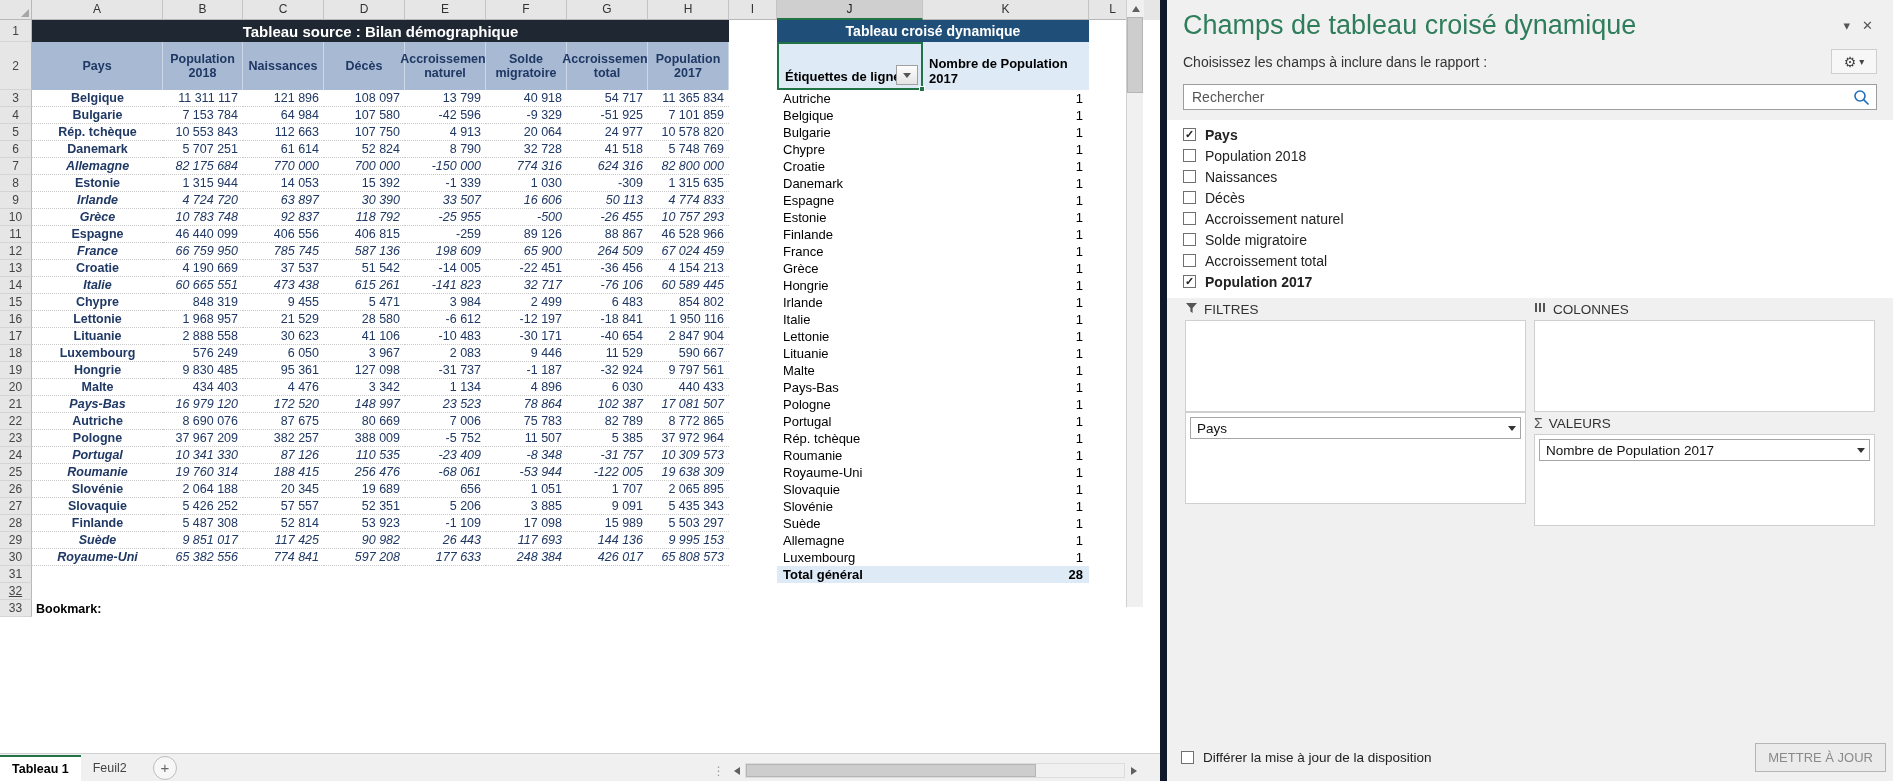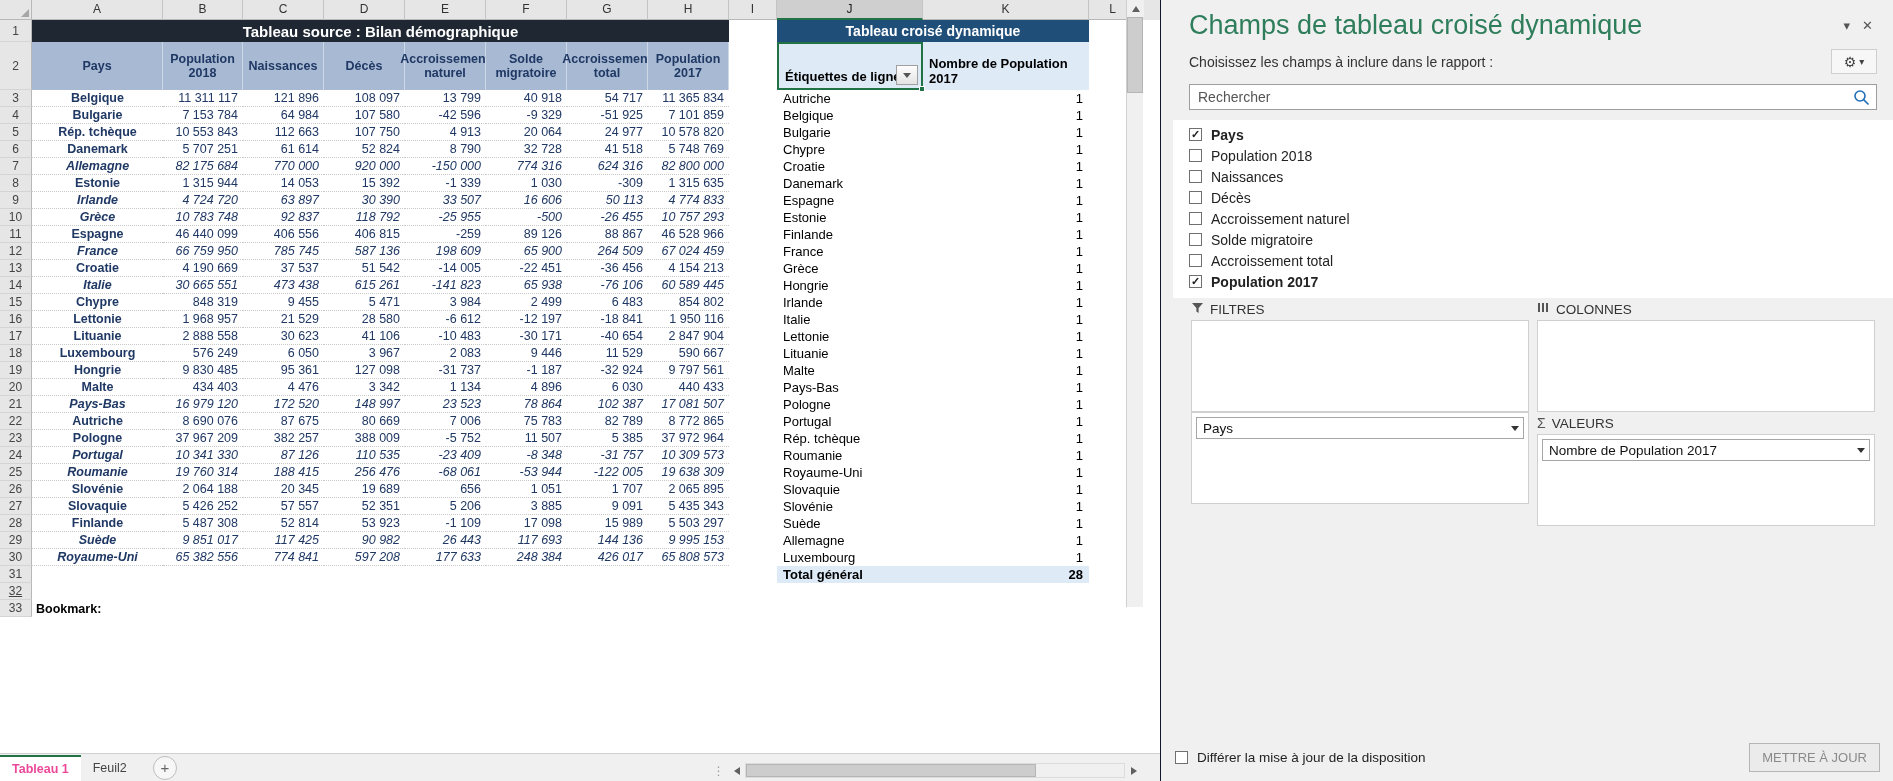--- a/index.html
+++ b/index.html
@@ -127,40 +127,39 @@
   
   #tabbar {
     position: absolute; left: 0; bottom: 0; width: 1160px; height: 28px;
     background: #f0f0f0; border-top: 1px solid #d0d0d0;
     display: flex; align-items: center;
   }
   .tab {
     height: 26px; padding: 0 12px; font-size: 12.5px;
     display: flex; align-items: center; color: #444;
   }
-  .tab.active { color: #ec4899; font-weight: bold; background: #fff; border-top: 2px solid #217346; }
+  .tab.active { color: #000000; font-weight: bold; background: #fff; border-top: 2px solid #217346; }
   .newsheet {
     width: 24px; height: 24px; border: 1px solid #bdbdbd; border-radius: 50%;
     display: flex; align-items: center; justify-content: center;
     color: #666; font-size: 15px; margin-left: 14px; background:#f7f7f7;
   }
   #hscroll {
     position: absolute; right: 18px; bottom: 2px; width: 432px; height: 17px;
     display: flex; align-items: center;
   }
   .hs-track { flex: 1; height: 15px; background: #f0f0f0; border: 1px solid #dcdcdc; position: relative; }
   .hs-thumb { position: absolute; left: 0; top: 0; height: 13px; width: 290px; background: #cdcdcd; border: 1px solid #b5b5b5; }
   .split-dots { width: 18px; height: 17px; display:flex;align-items:center;justify-content:center;color:#999;font-size:12px;letter-spacing:1px;}
 
   
   #pane {
     width: 733px; height: 781px; background: #f0f0f0;
-    border-left: 1px solid #0f172a;
+    border-left: 7px solid #0f172a;
     position: relative;
-    padding-left: 12px;
   }
   .pane-title-row {
     display: flex; align-items: center; padding: 10px 14px 0 16px;
   }
   .pane-title { font-size: 27px; color: #2e7d5b; flex: 1; white-space: nowrap; }
   .pane-ico { color: #555; font-size: 13px; padding: 0 6px; }
   .pane-sub { font-size: 14px; color: #333; padding: 8px 16px 0 16px; display:flex; align-items:center;}
   .gear-box {
     margin-left: auto; width: 46px; height: 25px; background: #f7f7f7;
     border: 1px solid #cfcfcf; display: flex; align-items: center; justify-content: center;
@@ -316,21 +315,21 @@
           <div class="cell blank" style="width: 48px; height: 17px;"></div>
           <div class="pivot-cell" style="width: 146px; height: 17px;">Chypre</div>
           <div class="pivot-cell r" style="width: 166px; height: 17px;">1</div>
           <div class="cell blank" style="width: 48px; height: 17px;"></div>
         </div>
         <div class="grid-row">
           <div class="rowhead" style="height: 17px; line-height: 15px;">7</div>
           <div class="cell txt italic" style="width: 131px; height: 17px;">Allemagne</div>
           <div class="cell num italic" style="width: 80px; height: 17px;">82 175 684</div>
           <div class="cell num italic" style="width: 81px; height: 17px;">770 000</div>
-          <div class="cell num italic" style="width: 81px; height: 17px;">920 000</div>
+          <div class="cell num italic" style="width: 81px; height: 17px;">700 000</div>
           <div class="cell num italic" style="width: 81px; height: 17px;">-150 000</div>
           <div class="cell num italic" style="width: 81px; height: 17px;">774 316</div>
           <div class="cell num italic" style="width: 81px; height: 17px;">624 316</div>
           <div class="cell num italic" style="width: 81px; height: 17px;">82 800 000</div>
           <div class="cell blank" style="width: 48px; height: 17px;"></div>
           <div class="pivot-cell" style="width: 146px; height: 17px;">Croatie</div>
           <div class="pivot-cell r" style="width: 166px; height: 17px;">1</div>
           <div class="cell blank" style="width: 48px; height: 17px;"></div>
         </div>
         <div class="grid-row">
@@ -419,25 +418,25 @@
           <div class="cell num" style="width: 81px; height: 17px;">-36 456</div>
           <div class="cell num" style="width: 81px; height: 17px;">4 154 213</div>
           <div class="cell blank" style="width: 48px; height: 17px;"></div>
           <div class="pivot-cell" style="width: 146px; height: 17px;">Grèce</div>
           <div class="pivot-cell r" style="width: 166px; height: 17px;">1</div>
           <div class="cell blank" style="width: 48px; height: 17px;"></div>
         </div>
         <div class="grid-row">
           <div class="rowhead" style="height: 17px; line-height: 15px;">14</div>
           <div class="cell txt italic" style="width: 131px; height: 17px;">Italie</div>
-          <div class="cell num italic" style="width: 80px; height: 17px;">30 665 551</div>
+          <div class="cell num italic" style="width: 80px; height: 17px;">60 665 551</div>
           <div class="cell num italic" style="width: 81px; height: 17px;">473 438</div>
           <div class="cell num italic" style="width: 81px; height: 17px;">615 261</div>
           <div class="cell num italic" style="width: 81px; height: 17px;">-141 823</div>
-          <div class="cell num italic" style="width: 81px; height: 17px;">65 938</div>
+          <div class="cell num italic" style="width: 81px; height: 17px;">32 717</div>
           <div class="cell num italic" style="width: 81px; height: 17px;">-76 106</div>
           <div class="cell num italic" style="width: 81px; height: 17px;">60 589 445</div>
           <div class="cell blank" style="width: 48px; height: 17px;"></div>
           <div class="pivot-cell" style="width: 146px; height: 17px;">Hongrie</div>
           <div class="pivot-cell r" style="width: 166px; height: 17px;">1</div>
           <div class="cell blank" style="width: 48px; height: 17px;"></div>
         </div>
         <div class="grid-row">
           <div class="rowhead" style="height: 17px; line-height: 15px;">15</div>
           <div class="cell txt" style="width: 131px; height: 17px;">Chypre</div>

